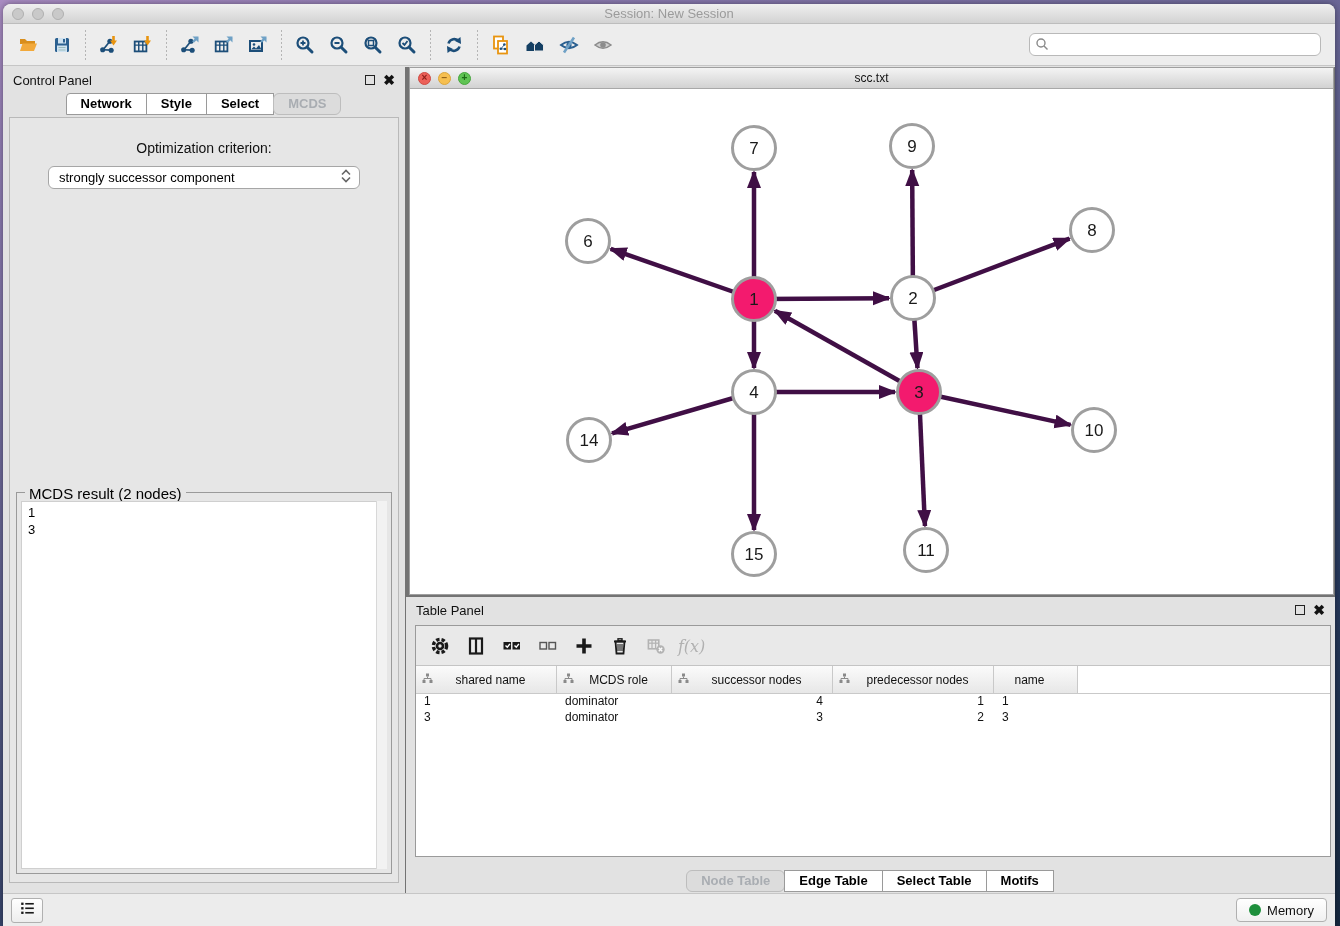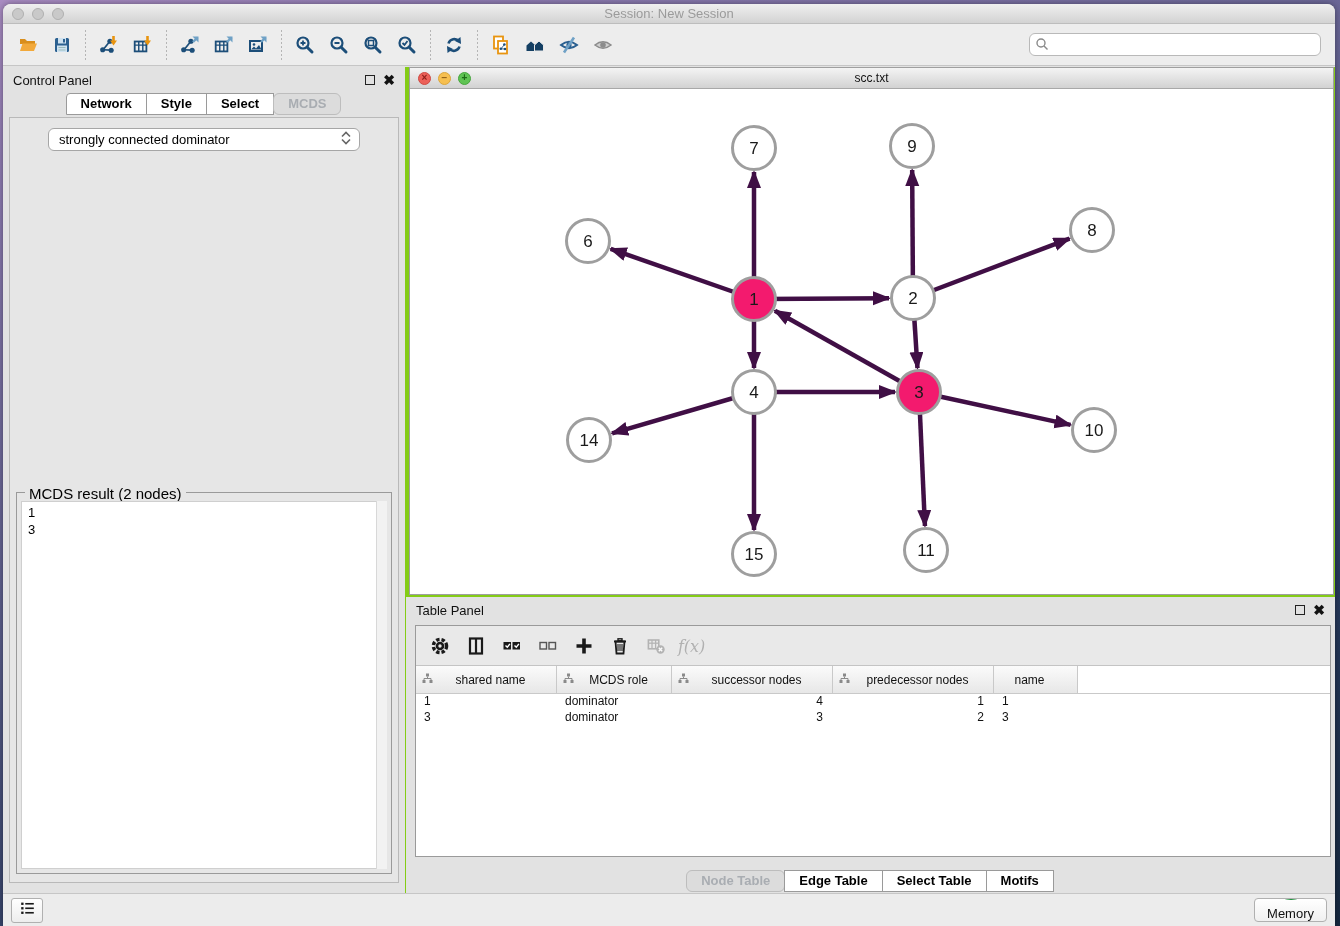--- a/index.html
+++ b/index.html
@@ -36,21 +36,21 @@
   .tsep{ width:1px; height:30px; margin:0 6px;
     background-image:linear-gradient(#b5b5b5 60%, transparent 0); background-size:1px 4px; }
   .search-wrap{ margin-left:auto; margin-right:6px; position:relative; }
   .search-wrap input{
     width:292px; height:23px; border:1px solid #b9b9b9; border-radius:6px;
     background:#fff; padding:0 6px 0 24px; font-size:12px; outline:none;
     font-family:"Liberation Sans",sans-serif;
   }
   .search-wrap .mag{ position:absolute; left:6px; top:4px; }
   
-  .content{ position:absolute; top:63px; bottom:33px; left:0; right:0; background:#84cc16; }
+  .content{ position:absolute; top:63px; bottom:33px; left:0; right:0; background:#737373; }
   
   .control-panel{ position:absolute; left:0; top:0; width:402px; height:100%; background:#e2e2e2; }
   .panel-header{ height:26px; display:flex; align-items:center; padding:0 10px; }
   .panel-header .ph-title{ font-size:13px; color:#111; }
   .panel-header .ph-icons{ margin-left:auto; display:flex; gap:8px; align-items:center; }
   .float-box{ width:10px; height:10px; border:1.6px solid #222; }
   .close-x{ font-size:14px; font-weight:bold; color:#111; line-height:10px; }
   .cp-tabs{ display:flex; justify-content:center; height:22px; }
   .tab-seg{
     font-size:13px; font-weight:700; padding:2px 14px 3px;
@@ -130,21 +130,21 @@
     position:absolute; left:0; right:0; bottom:0; height:33px; background:#ececec;
     border-top:1px solid #c6c6c6; display:flex; align-items:center; padding:0 8px;
   }
   .sq-btn{
     width:32px; height:25px; border:1px solid #b0b0b0; border-radius:3px;
     background:linear-gradient(#fff,#ededed); display:flex; align-items:center; justify-content:center;
   }
   .memory-btn{
     margin-left:auto; height:24px; border:1px solid #b0b0b0; border-radius:4px;
     background:linear-gradient(#fff,#f0f0f0); display:flex; align-items:center; gap:6px;
-    padding:0 12px; font-size:13px; color:#111;flex-direction:column;
+    padding:0 12px; font-size:13px; color:#111;
   }
   .memory-dot{ width:12px; height:12px; border-radius:50%; background:#1e8f3c; }
 </style>
 </head>
 <body>
 
 <div class="app-window">
 
   <div class="titlebar">
     <div class="lights">
@@ -333,22 +333,23 @@
           <span class="close-x">✖</span>
         </span>
       </div>
       <div class="cp-tabs" id="cp-tabs">
           <div class="tab-seg">Network</div>
           <div class="tab-seg">Style</div>
           <div class="tab-seg">Select</div>
           <div class="tab-seg active">MCDS</div>
         </div>
       <div class="cp-body">
+        <div class="crit-label">Optimization criterion:</div>
         <div class="select-box">
-          <span class="sel-text">strongly connected dominator</span>
+          <span class="sel-text">strongly successor component</span>
           <span>
             <svg width="14" height="16" viewBox="0 0 14 16">
                 <path d="M3 6.5l4-4 4 4M3 9.5l4 4 4-4" fill="none" stroke="#666" stroke-width="1.6"></path>
               </svg>
           </span>
         </div>
         <div class="fieldset">
           <span class="legend">MCDS result (2 nodes)</span>
           <div class="result-area" id="mcds-result-area">1
 3</div>

